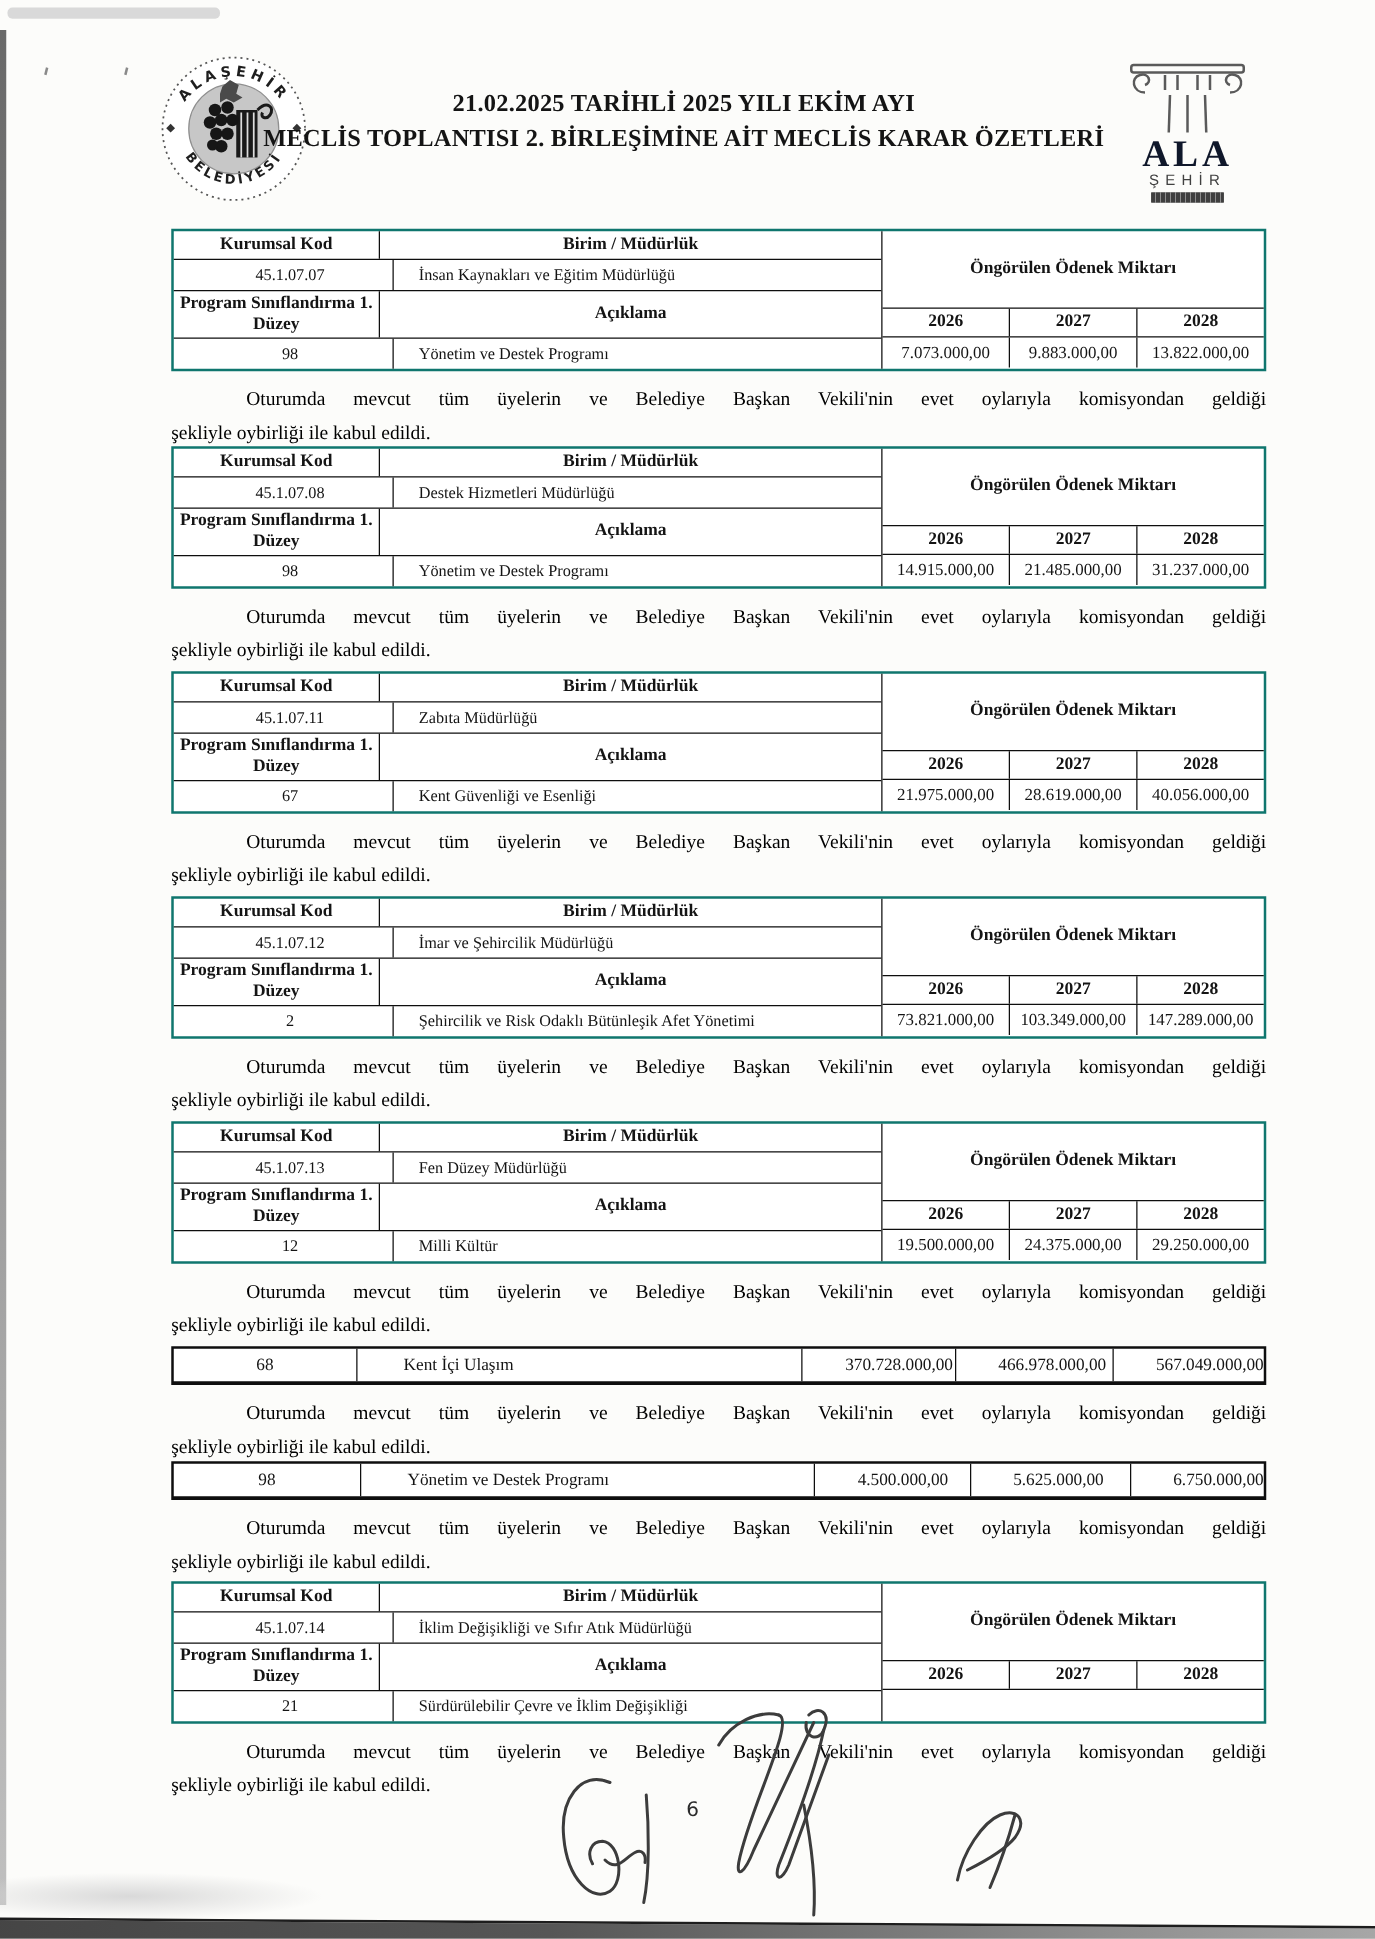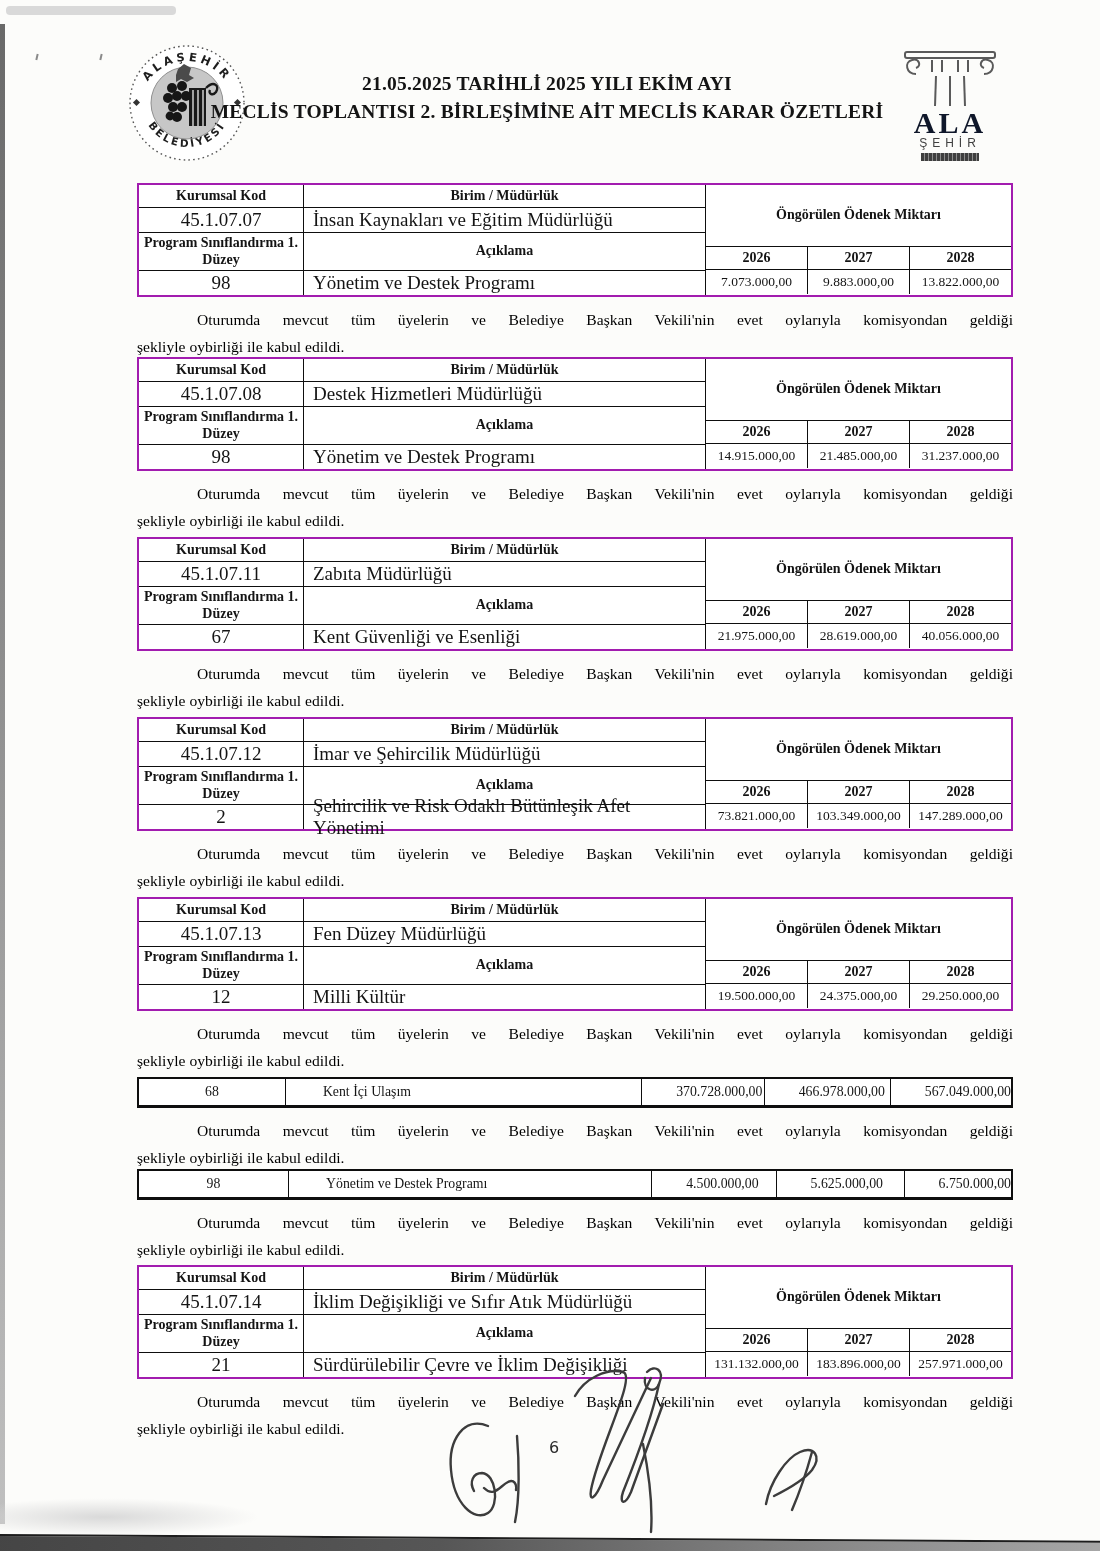--- a/index.html
+++ b/index.html
@@ -22,40 +22,40 @@
   .seal{position:absolute;left:126px;top:42px;width:122px;height:122px;}
   .brand{position:absolute;left:862px;top:50px;width:176px;text-align:center;}
   .brand .ala{font-family:Liberation Serif, serif;font-weight:bold;font-size:30px;
               letter-spacing:3px;color:#0f172a;line-height:26px;margin-top:-2px;}
   .brand .sehir{font-family:Liberation Sans, sans-serif;font-size:12px;letter-spacing:5px;
               color:#404040;line-height:14px;}
   .brand .bar{width:58px;height:8px;margin:3px auto 0;background:#3f3f3f;
               background-image:repeating-linear-gradient(90deg,#3f3f3f 0 3px,#8d8d8d 3px 4px);}
   
   .section{position:absolute;left:137px;width:876px;}
-  .bt{display:flex;border:2px solid #a21caf;background:#fff;}
+  .bt{display:flex;border:2px solid #0f766e;background:#fff;}
   .bt-l{width:566px;display:flex;flex-direction:column;border-right:1.5px solid #0e0e0e;}
   .bt-row{display:flex;border-bottom:1.5px solid #0e0e0e;}
   .bt-row.last{border-bottom:none;}
   .c-kod{width:165px;border-right:1.5px solid #0e0e0e;display:flex;align-items:center;
          justify-content:center;text-align:center;padding:1px 4px;box-sizing:border-box;}
   .c-birim{flex:1;display:flex;align-items:center;padding-left:9px;}
   .c-birim.center{justify-content:center;padding-left:0;font-family:Liberation Serif, serif;}
   .h1{height:22px}.h2{height:24px}.h3{height:37px}.h4{height:24px}
   .bt-r{flex:1;display:flex;flex-direction:column;text-align:center;}
   .odenek{height:61px;border-bottom:1.5px solid #0e0e0e;display:flex;align-items:center;
           justify-content:center;}
   .yrow{display:flex;height:22px;border-bottom:1.5px solid #0e0e0e;}
   .year{flex:1;border-right:1.5px solid #0e0e0e;display:flex;align-items:center;justify-content:center;}
   .arow{display:flex;height:24px;}
   .amt{flex:1;border-right:1.5px solid #0e0e0e;display:flex;align-items:center;
        justify-content:center;font-size:13.5px;}
   .year.last,.amt.last{border-right:none;}
   .th{font-weight:bold;font-size:14px;line-height:1.15;}
-  .td{font-size:19px;}
+  .td{font-size:13px;margin-left:11px;}
   
   .rt{display:flex;height:26px;border:2px solid #0e0e0e;border-bottom-width:3px;background:#fff;gap:28px;}
   .rt>div{display:flex;align-items:center;font-size:13.8px;box-sizing:border-box;}
   .rt .c1{width:166px;justify-content:center;border-right:1.5px solid #0e0e0e;}
   .rt .c2{width:370px;padding-left:9px;border-right:1.5px solid #0e0e0e;}
   .rt .a1{width:106px;padding-left:6px;border-right:1.5px solid #0e0e0e;}
   .rt .a2{width:110px;padding-left:6px;border-right:1.5px solid #0e0e0e;}
   .rt .a3{flex:1;padding-left:6px;}
   
   .approval{margin:9px 0 0 0;font-size:15.6px;line-height:27px;color:#000000;}
@@ -110,21 +110,21 @@
           <circle cx="60" cy="54" r="5"></circle>
           <circle cx="47" cy="65" r="5"></circle>
         <circle cx="56" cy="65" r="5"></circle>
           <circle cx="51" cy="75" r="5"></circle>
           <circle cx="44" cy="74" r="4.4"></circle>
       </g>
     </svg>
   </div>
 
   <div class="titles">
-    <div>21.05.2025 TARİHLİ 2025 YILI EKİM AYI</div>
+    <div>21.02.2025 TARİHLİ 2025 YILI EKİM AYI</div>
     <div>MECLİS TOPLANTISI 2. BİRLEŞİMİNE AİT MECLİS KARAR ÖZETLERİ</div>
   </div>
 
   <div class="brand">
     <svg width="96" height="58" viewBox="0 0 96 58">
       <g fill="none" stroke="#5a5a5a" stroke-width="2">
         <rect x="3" y="2" width="90" height="6" rx="2"></rect>
         <path d="M14,24 C4,24 2,12 10,10 C17,8 20,16 14,18"></path>
         <path d="M82,24 C92,24 94,12 86,10 C79,8 76,16 82,18"></path>
         <line x1="30" y1="10" x2="30" y2="22"></line>
@@ -389,25 +389,20 @@
           <div class="c-birim td">Sürdürülebilir Çevre ve İklim Değişikliği</div>
         </div>
       </div>
       <div class="bt-r">
         <div class="odenek th">Öngörülen Ödenek Miktarı</div>
         <div class="yrow">
           <div class="year th">2026</div>
           <div class="year th">2027</div>
           <div class="year th last">2028</div>
         </div>
-        <div class="arow">
-          <div class="amt">131.132.000,00</div>
-          <div class="amt">183.896.000,00</div>
-          <div class="amt last">257.971.000,00</div>
-        </div>
       </div>
     </div>
     <p class="approval">
       <span class="l1">Oturumda mevcut tüm üyelerin ve Belediye Başkan Vekili'nin evet oylarıyla komisyondan geldiği</span>
       <span class="l2">şekliyle oybirliği ile kabul edildi.</span>
     </p>
   </div>
 
   <div class="page-num">6</div>
 

